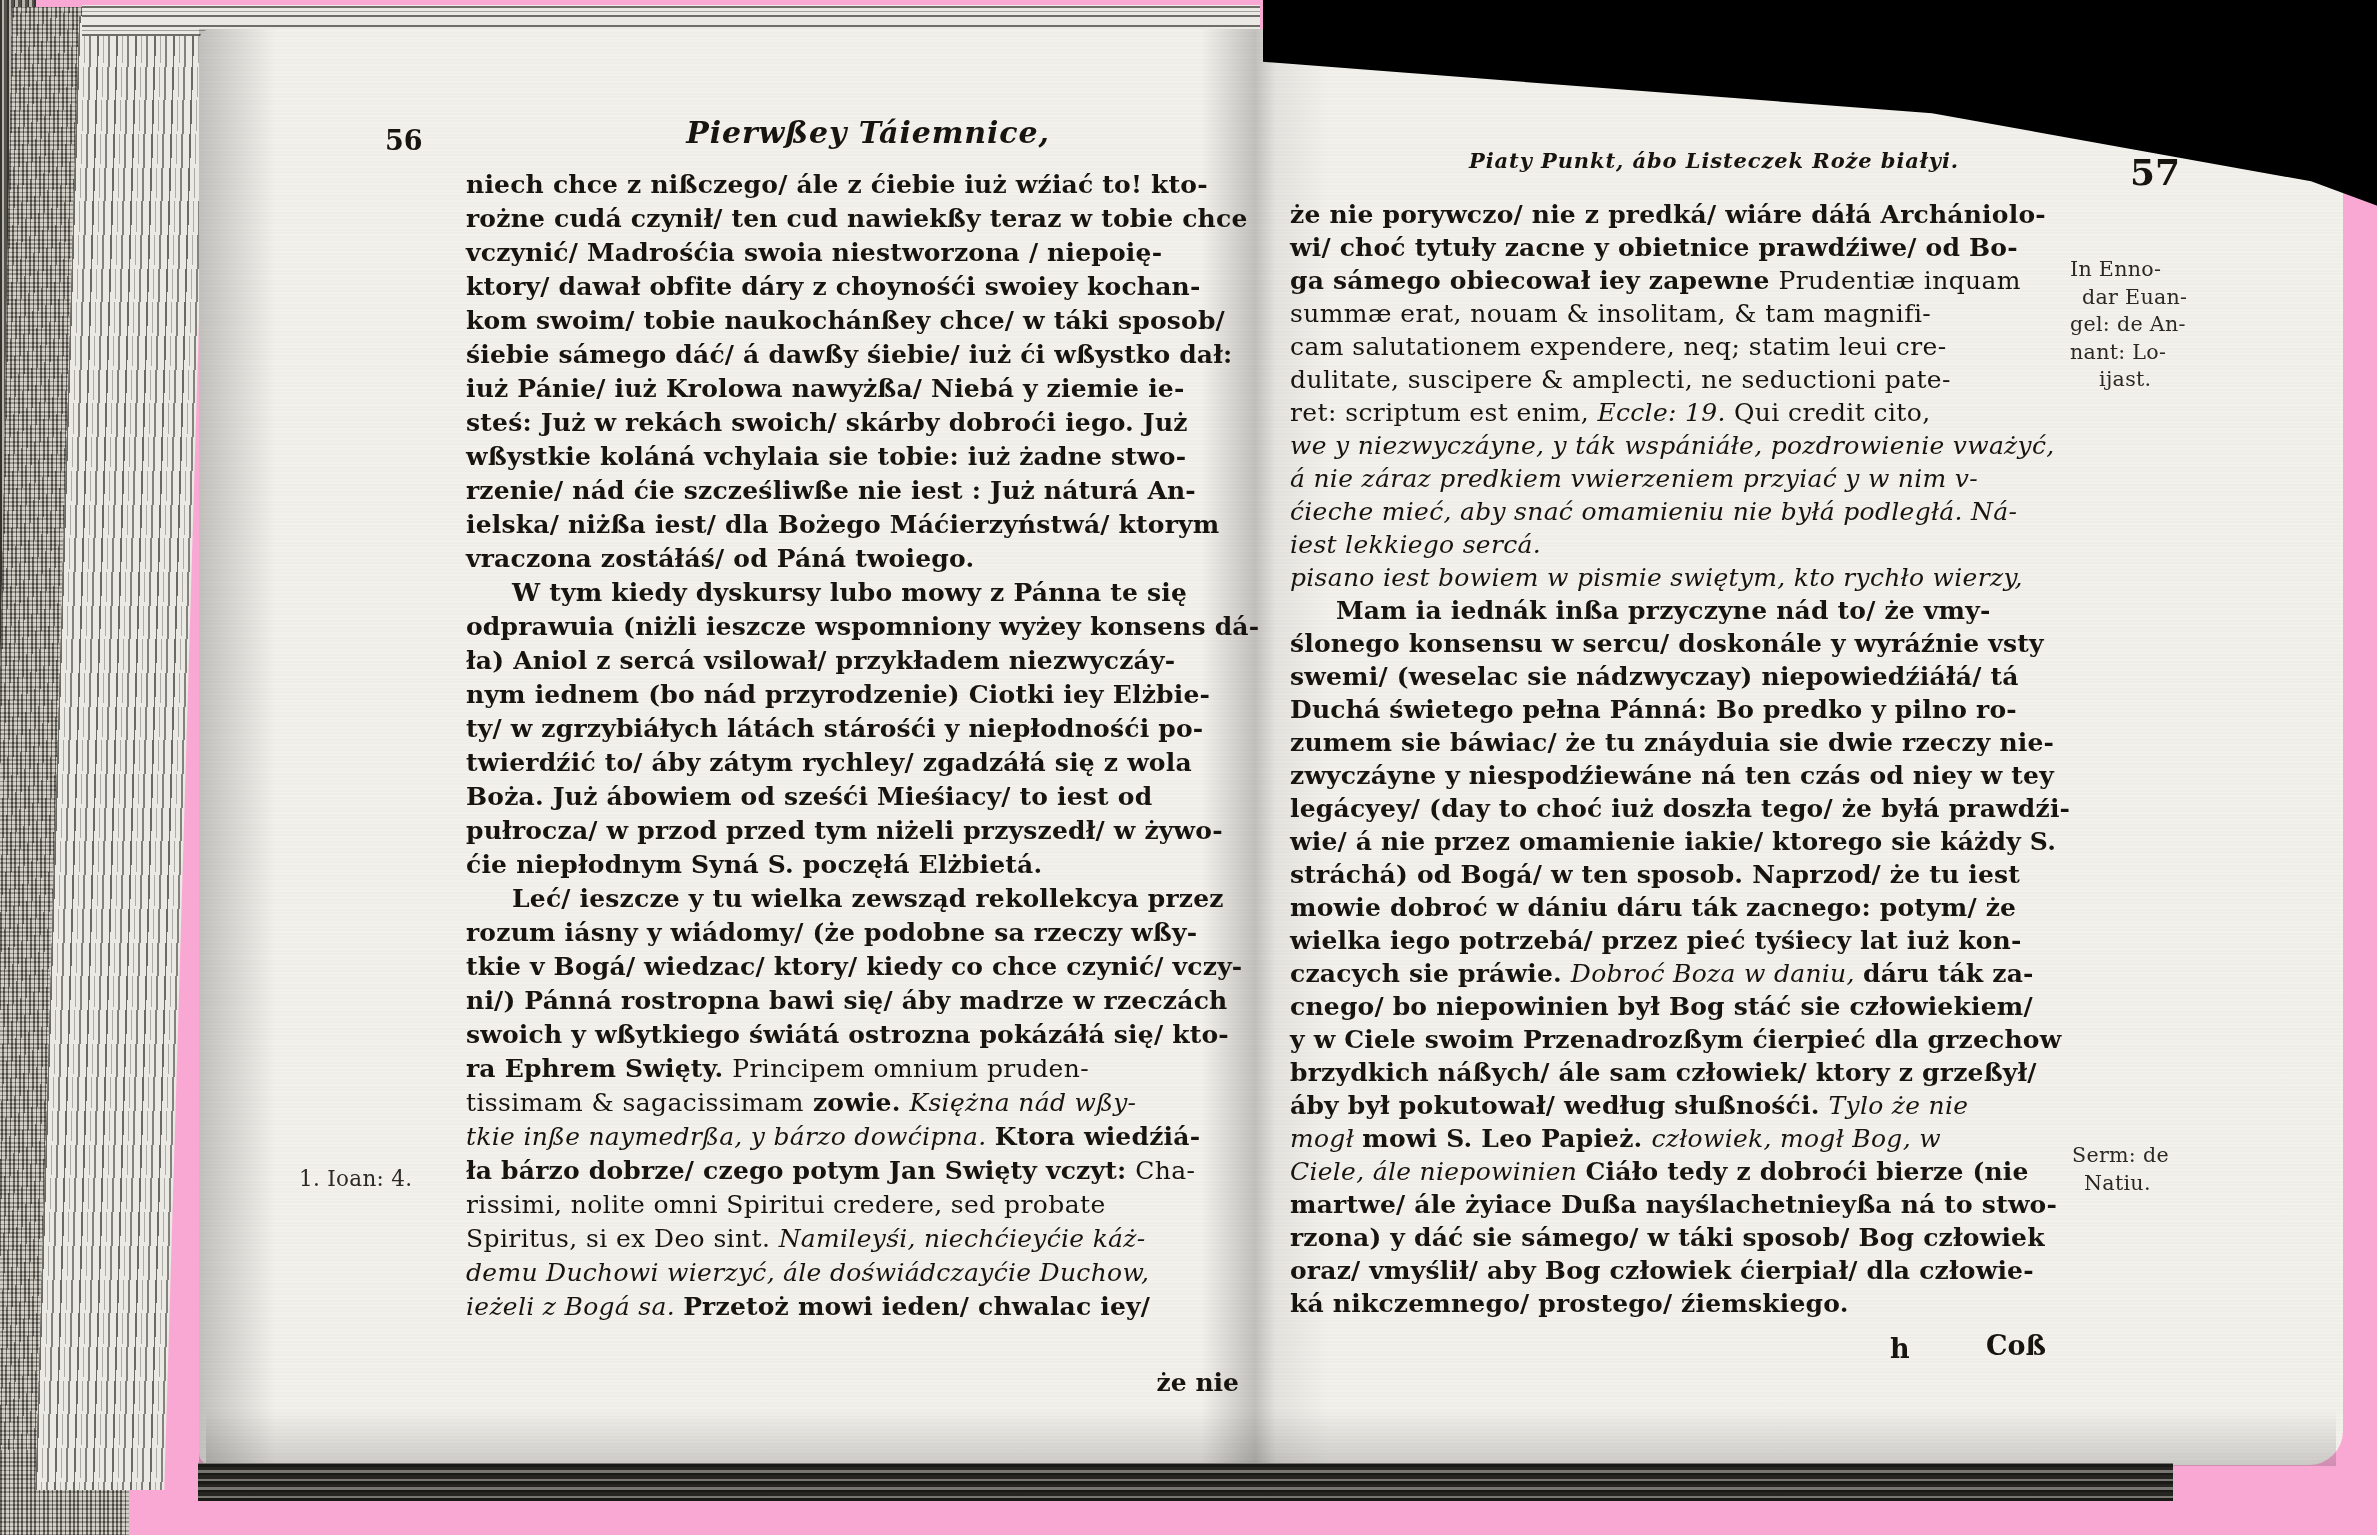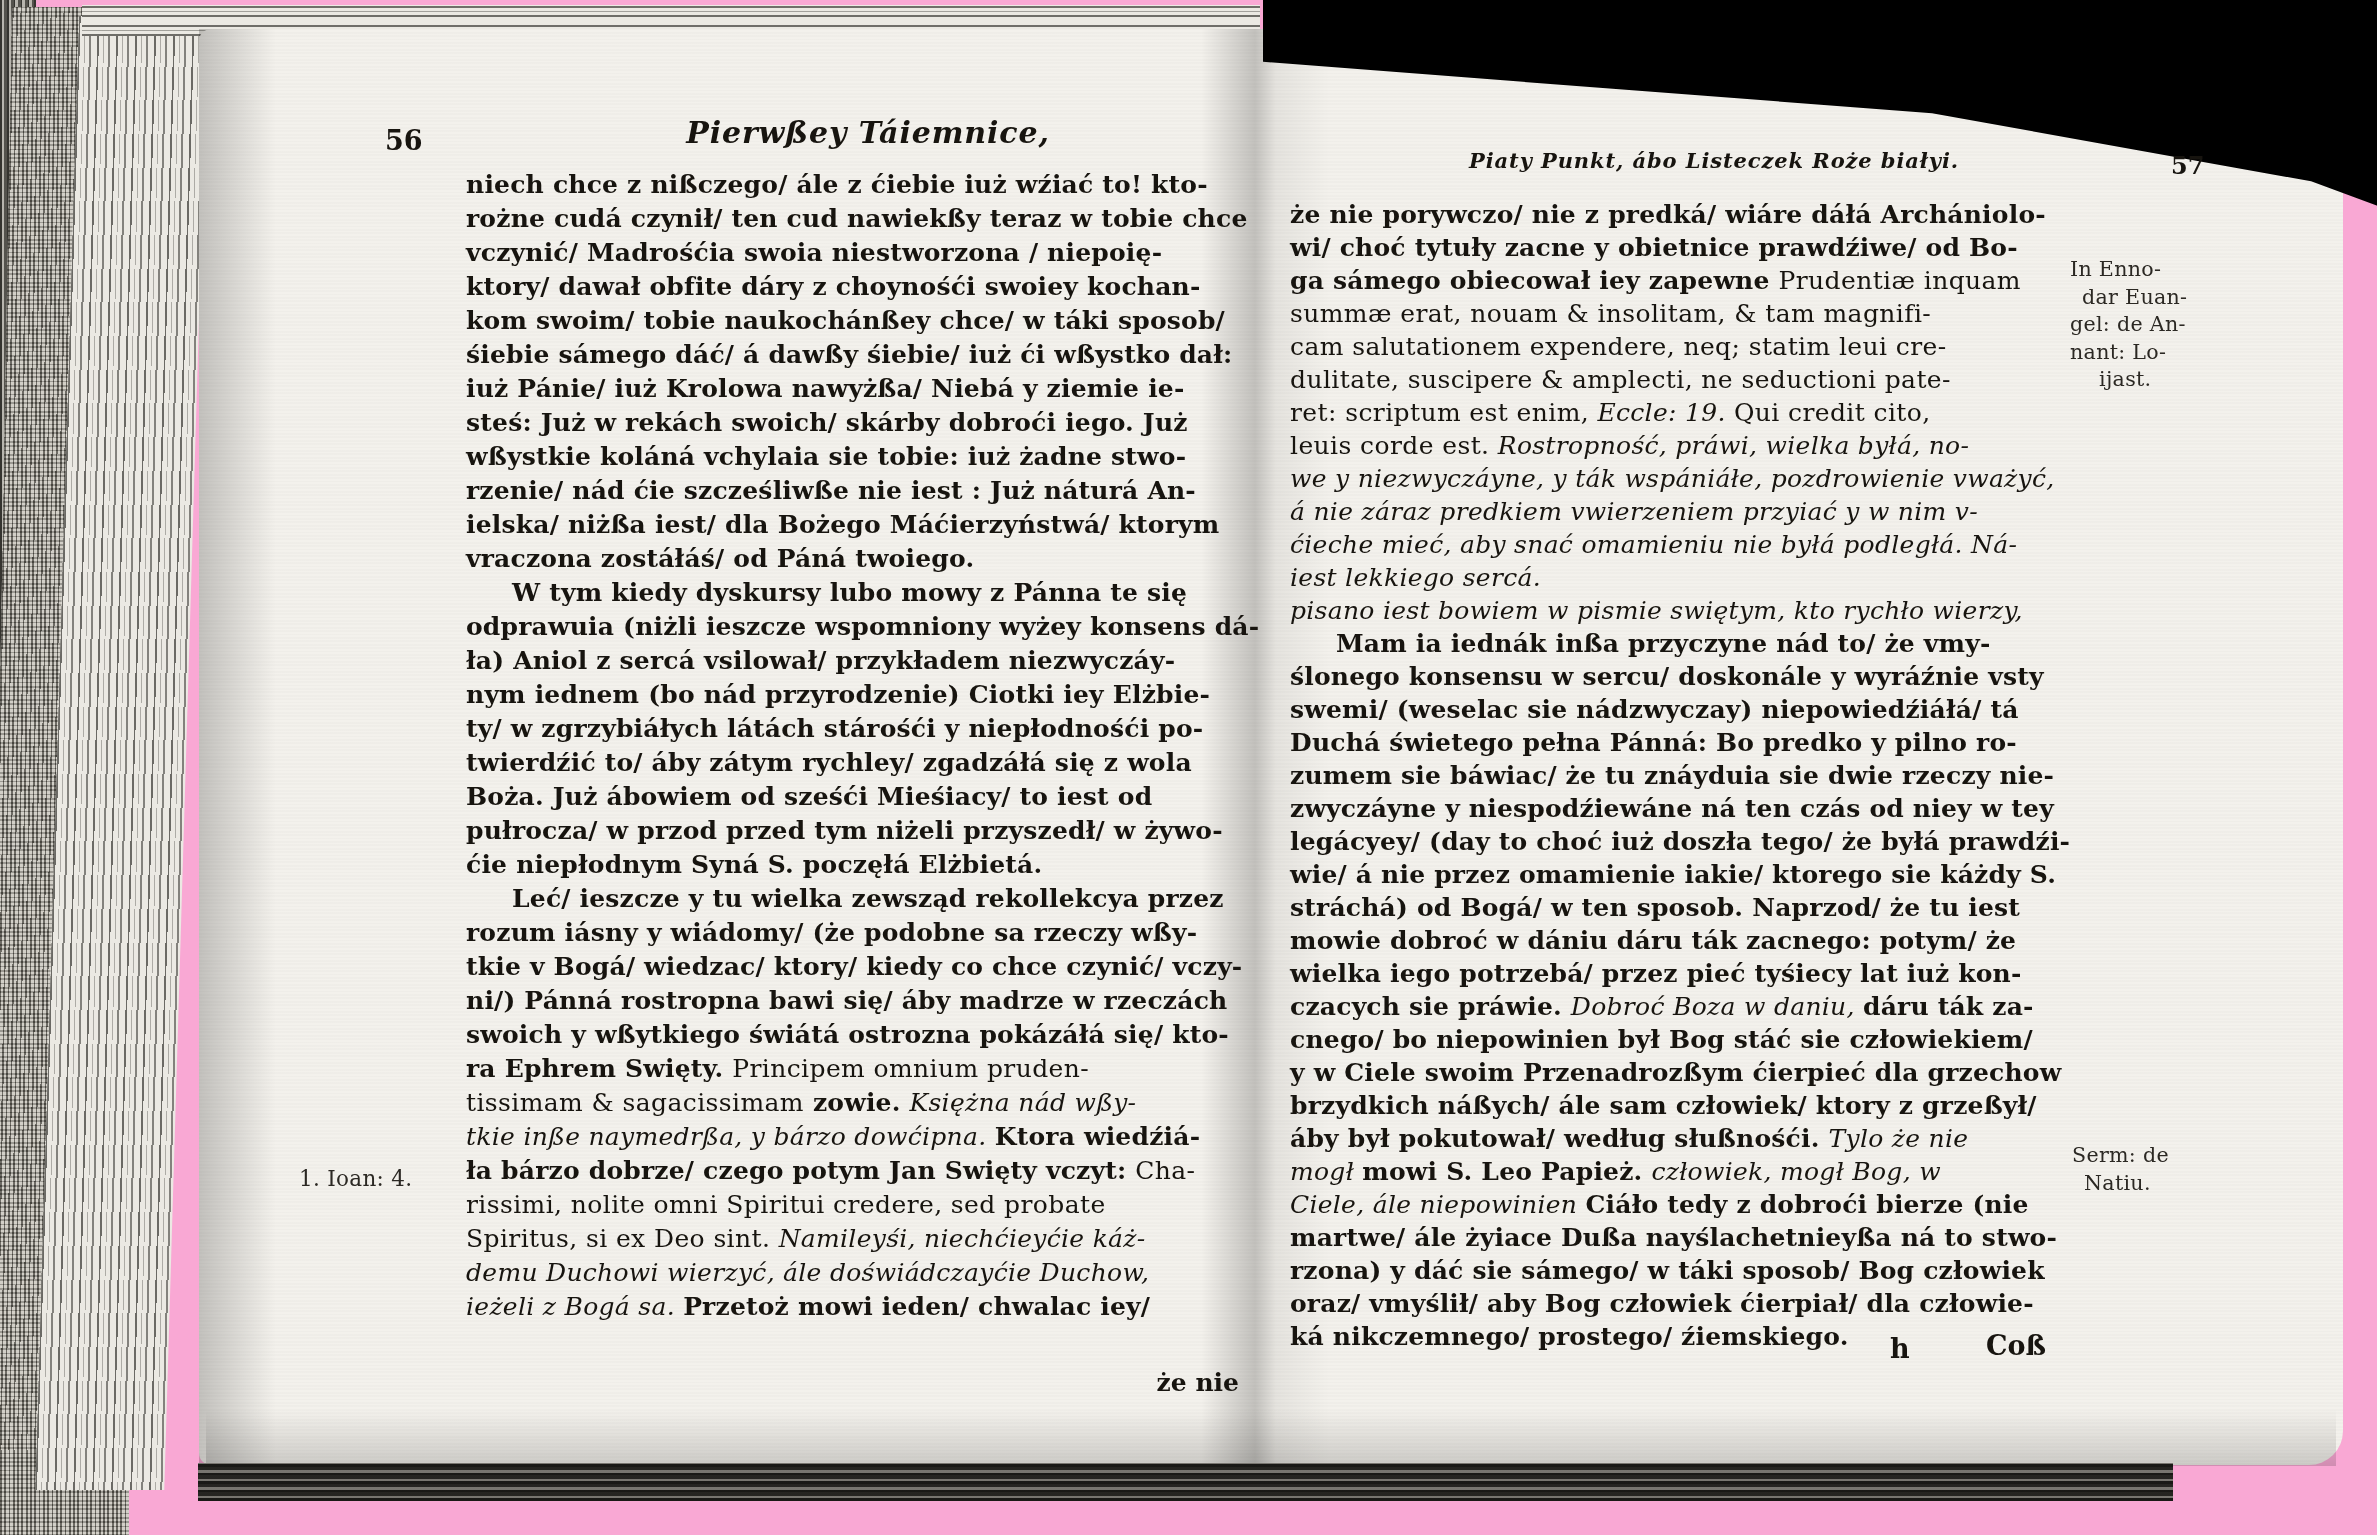--- a/index.html
+++ b/index.html
@@ -115,30 +115,29 @@
         <div class="line"><span class="seg-lat">Spiritus, si ex Deo sint.  </span><span class="seg-it">Namileyśi, niechćieyćie káż-</span></div>
         <div class="line"><span class="seg-it">demu Duchowi wierzyć, ále doświádczayćie Duchow,</span></div>
         <div class="line"><span class="seg-it">ieżeli z Bogá sa.  </span><span class="seg-bl">Przetoż mowi ieden/ chwalac iey/</span></div>
       </div>
     <div class="margin-note" style="left:299px;top:1165px;font-size:21.5px;">1. Ioan: 4.</div>
     <div class="catchword" style="left:981px;top:1336px;width:258px;text-align:right;margin-top:32px;">że nie</div>
   </div>
 
   <div>
     <div class="runhead" style="left:1336px;top:148px;width:756px;font-size:21px;">Piaty Punkt, ábo Listeczek Roże białyi.</div>
-    <div class="pagenum" style="left:2130px;top:151px;font-size:24px;margin-left:41px;">57</div>
+    <div class="pagenum" style="left:2130px;top:151px;font-size:36px;">57</div>
     <div id="right-lines" class="textblock lh39" style="left:1290px;top:198px;width:777px;">
         <div class="line"><span class="seg-bl">że nie porywczo/ nie z predká/ wiáre dáłá Archániolo-</span></div>
         <div class="line"><span class="seg-bl">wi/ choć tytuły zacne y obietnice prawdźiwe/ od Bo-</span></div>
         <div class="line"><span class="seg-bl">ga sámego obiecował iey zapewne  </span><span class="seg-lat">Prudentiæ inquam</span></div>
         <div class="line"><span class="seg-lat">summæ erat, nouam &amp; insolitam, &amp; tam magnifi-</span></div>
         <div class="line"><span class="seg-lat">cam salutationem expendere, neq; statim leui cre-</span></div>
         <div class="line"><span class="seg-lat">dulitate, suscipere &amp; amplecti, ne seductioni pate-</span></div>
         <div class="line"><span class="seg-lat">ret: scriptum est enim, </span><span class="seg-it">Eccle: 19. </span><span class="seg-lat">Qui credit cito,</span></div>
-        <div class="line"><span class="seg-lat">leuis corde est.  </span><span class="seg-it">Rostropność, práwi, wielka byłá, no-</span></div>
         <div class="line"><span class="seg-it">we y niezwyczáyne, y ták wspániáłe, pozdrowienie vważyć,</span></div>
         <div class="line"><span class="seg-it">á nie záraz predkiem vwierzeniem przyiać y w nim v-</span></div>
         <div class="line"><span class="seg-it">ćieche mieć, aby snać omamieniu nie byłá podległá. Ná-</span></div>
         <div class="line"><span class="seg-it">iest lekkiego sercá.</span></div>
         <div class="line"><span class="seg-it">pisano iest bowiem w pismie swiętym, kto rychło wierzy,</span></div>
         <div class="line indent"><span class="seg-bl">Mam ia iednák inßa przyczyne nád to/ że vmy-</span></div>
         <div class="line"><span class="seg-bl">ślonego konsensu w sercu/ doskonále y wyráźnie vsty</span></div>
         <div class="line"><span class="seg-bl">swemi/ (weselac sie nádzwyczay) niepowiedźiáłá/ tá</span></div>
         <div class="line"><span class="seg-bl">Duchá świetego pełna Pánná:  Bo predko y pilno ro-</span></div>
         <div class="line"><span class="seg-bl">zumem sie báwiac/ że tu znáyduia sie dwie rzeczy nie-</span></div>

